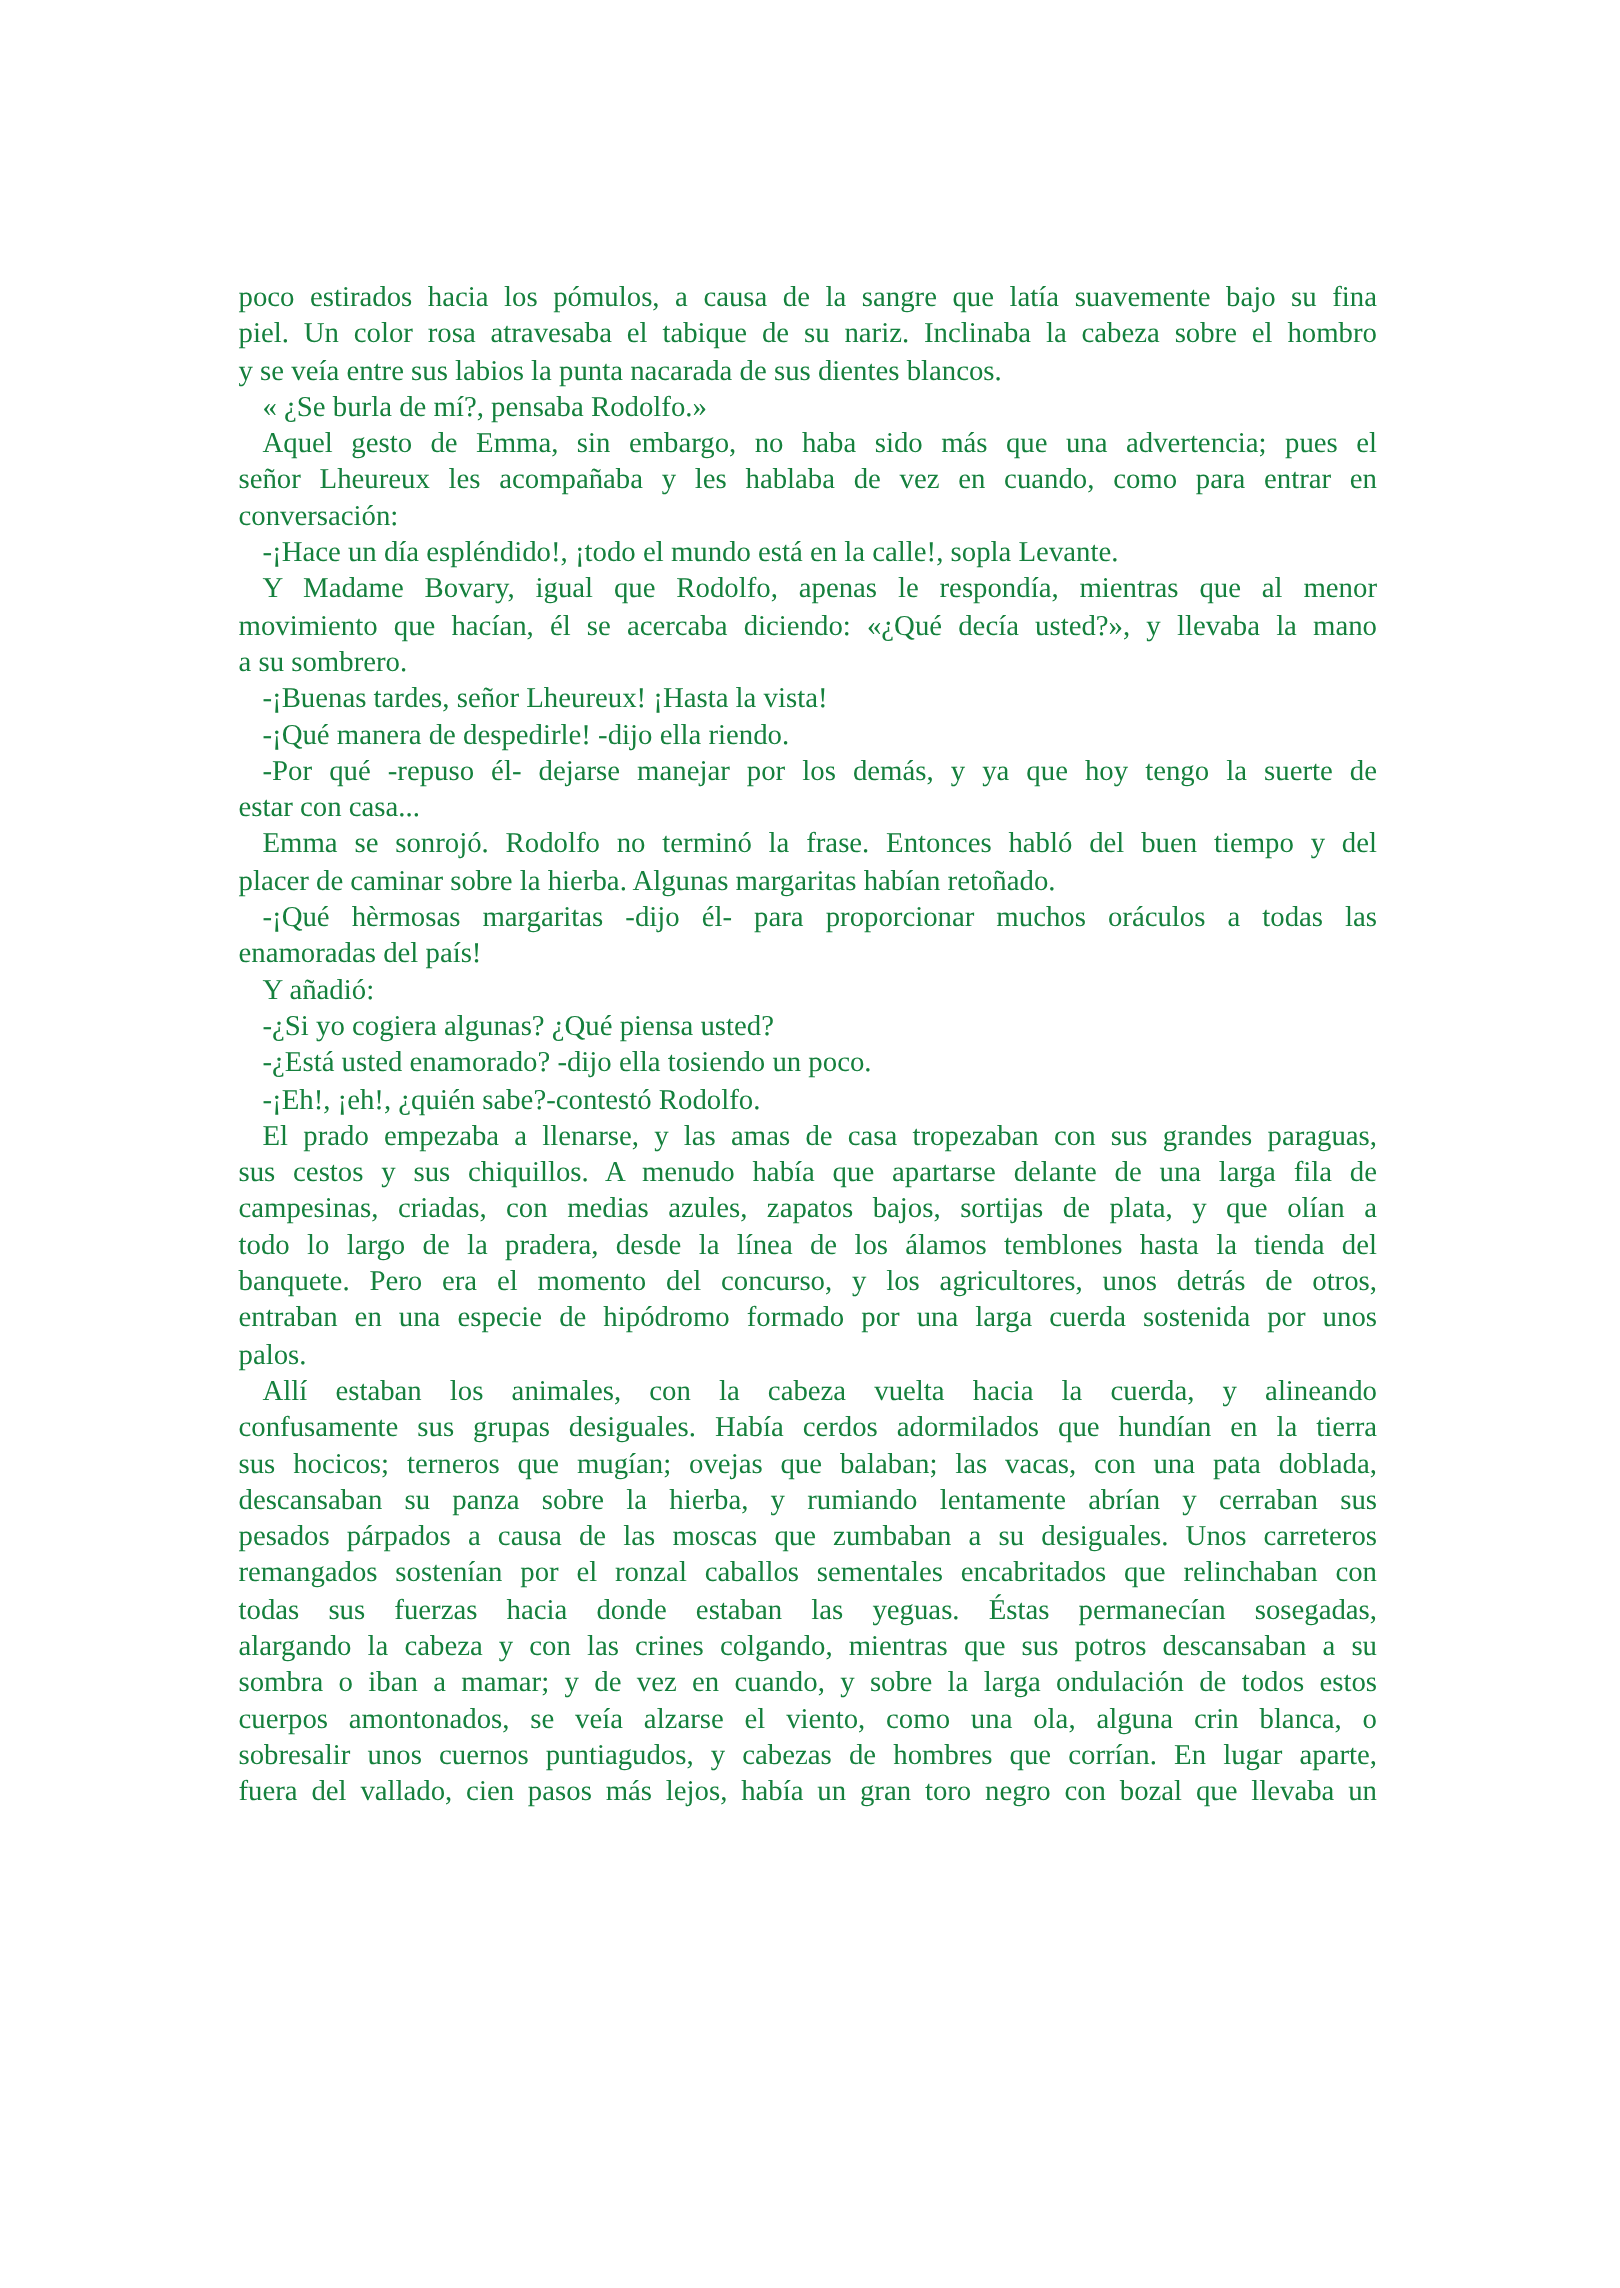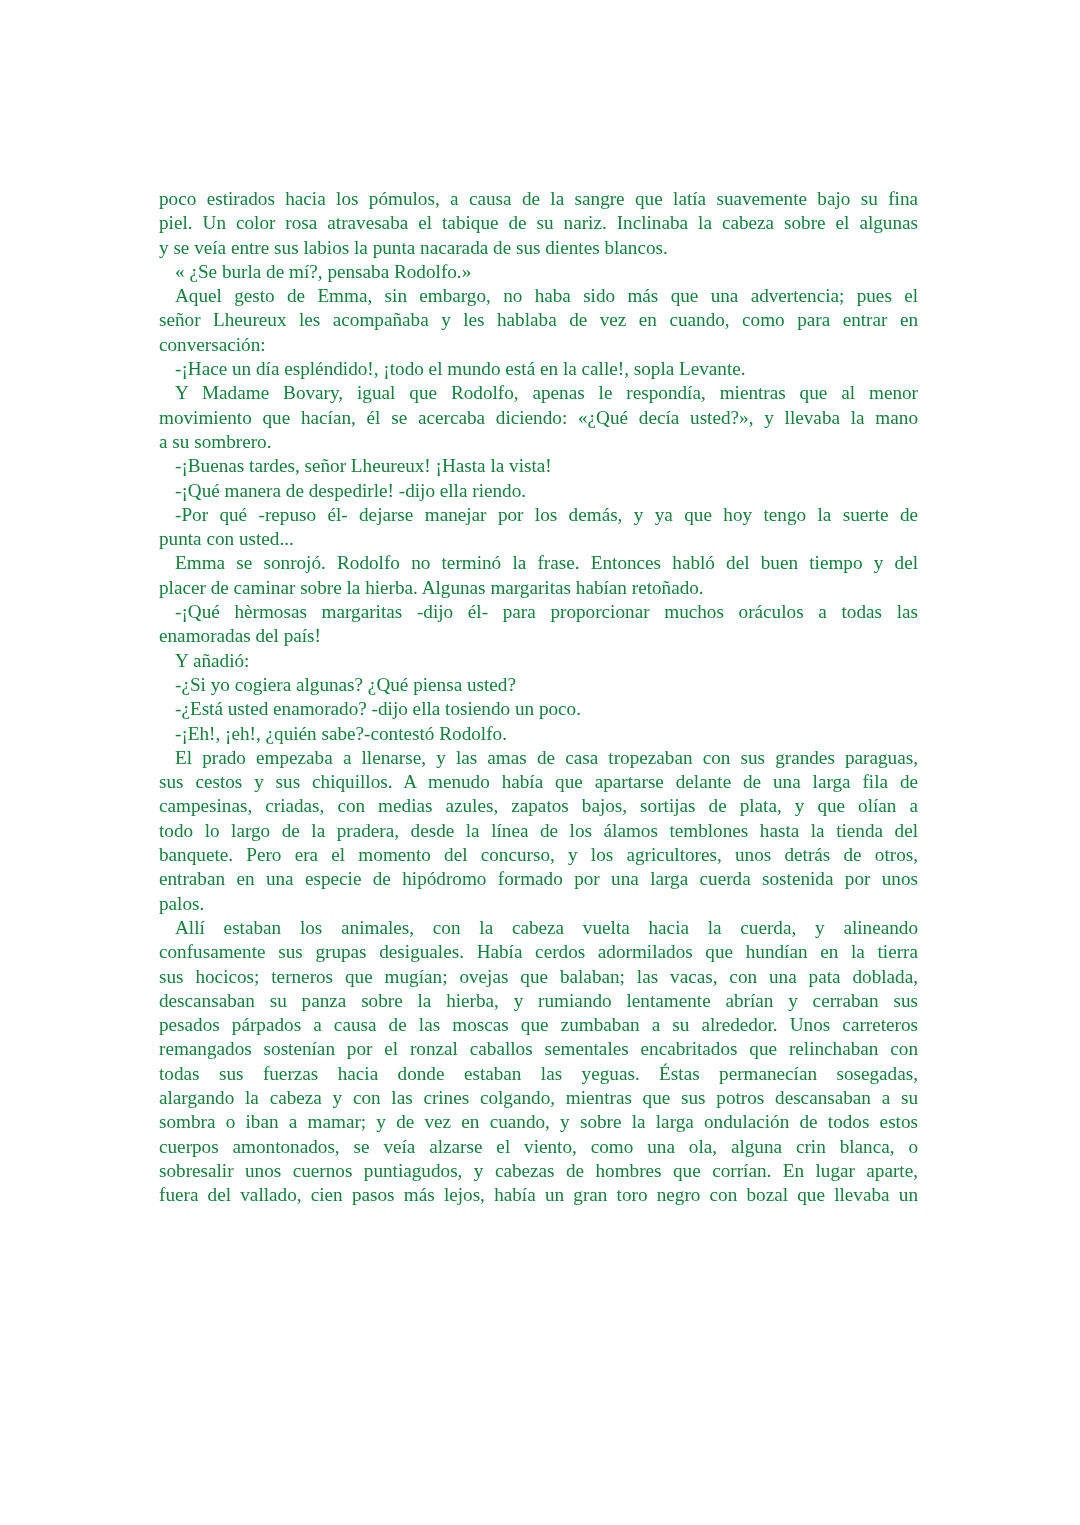--- a/index.html
+++ b/index.html
@@ -47,21 +47,21 @@
     }
   </style>
 </head>
 <body>
 
 <div class="page">
   <div class="text-block" id="text-block">
 
     <div class="paragraph">
       <span class="line">poco estirados hacia los pómulos, a causa de la sangre que latía suavemente bajo su fina</span>
-      <span class="line">piel. Un color rosa atravesaba el tabique de su nariz. Inclinaba la cabeza sobre el algunas</span>
+      <span class="line">piel. Un color rosa atravesaba el tabique de su nariz. Inclinaba la cabeza sobre el hombro</span>
       <span class="line last">y se veía entre sus labios la punta nacarada de sus dientes blancos.</span>
     </div>
 
     <div class="paragraph">
       <span class="line indent last">« ¿Se burla de mí?, pensaba Rodolfo.»</span>
     </div>
 
     <div class="paragraph">
       <span class="line indent">Aquel gesto de Emma, sin embargo, no haba sido más que una advertencia; pues el</span>
       <span class="line">señor Lheureux les acompañaba y les hablaba de vez en cuando, como para entrar en</span>
@@ -82,21 +82,21 @@
     <div class="paragraph">
       <span class="line indent last">-¡Buenas tardes, señor Lheureux! ¡Hasta la vista!</span>
     </div>
 
     <div class="paragraph">
       <span class="line indent last">-¡Qué manera de despedirle! -dijo ella riendo.</span>
     </div>
 
     <div class="paragraph">
       <span class="line indent">-Por qué -repuso él- dejarse manejar por los demás, y ya que hoy tengo la suerte de</span>
-      <span class="line last">punta con usted...</span>
+      <span class="line last">estar con casa...</span>
     </div>
 
     <div class="paragraph">
       <span class="line indent">Emma se sonrojó. Rodolfo no terminó la frase. Entonces habló del buen tiempo y del</span>
       <span class="line last">placer de caminar sobre la hierba. Algunas margaritas habían retoñado.</span>
     </div>
 
     <div class="paragraph">
       <span class="line indent">-¡Qué hèrmosas margaritas -dijo él- para proporcionar muchos oráculos a todas las</span>
       <span class="line last">enamoradas del país!</span>
@@ -126,21 +126,21 @@
       <span class="line">banquete. Pero era el momento del concurso, y los agricultores, unos detrás de otros,</span>
       <span class="line">entraban en una especie de hipódromo formado por una larga cuerda sostenida por unos</span>
       <span class="line last">palos.</span>
     </div>
 
     <div class="paragraph">
       <span class="line indent">Allí estaban los animales, con la cabeza vuelta hacia la cuerda, y alineando</span>
       <span class="line">confusamente sus grupas desiguales. Había cerdos adormilados que hundían en la tierra</span>
       <span class="line">sus hocicos; terneros que mugían; ovejas que balaban; las vacas, con una pata doblada,</span>
       <span class="line">descansaban su panza sobre la hierba, y rumiando lentamente abrían y cerraban sus</span>
-      <span class="line">pesados párpados a causa de las moscas que zumbaban a su alrededor. Unos carreteros</span>
+      <span class="line">pesados párpados a causa de las moscas que zumbaban a su desiguales. Unos carreteros</span>
       <span class="line">remangados sostenían por el ronzal caballos sementales encabritados que relinchaban con</span>
       <span class="line">todas sus fuerzas hacia donde estaban las yeguas. Éstas permanecían sosegadas,</span>
       <span class="line">alargando la cabeza y con las crines colgando, mientras que sus potros descansaban a su</span>
       <span class="line">sombra o iban a mamar; y de vez en cuando, y sobre la larga ondulación de todos estos</span>
       <span class="line">cuerpos amontonados, se veía alzarse el viento, como una ola, alguna crin blanca, o</span>
       <span class="line">sobresalir unos cuernos puntiagudos, y cabezas de hombres que corrían. En lugar aparte,</span>
       <span class="line">fuera del vallado, cien pasos más lejos, había un gran toro negro con bozal que llevaba un</span>
     </div>
   </div>
 </div>

